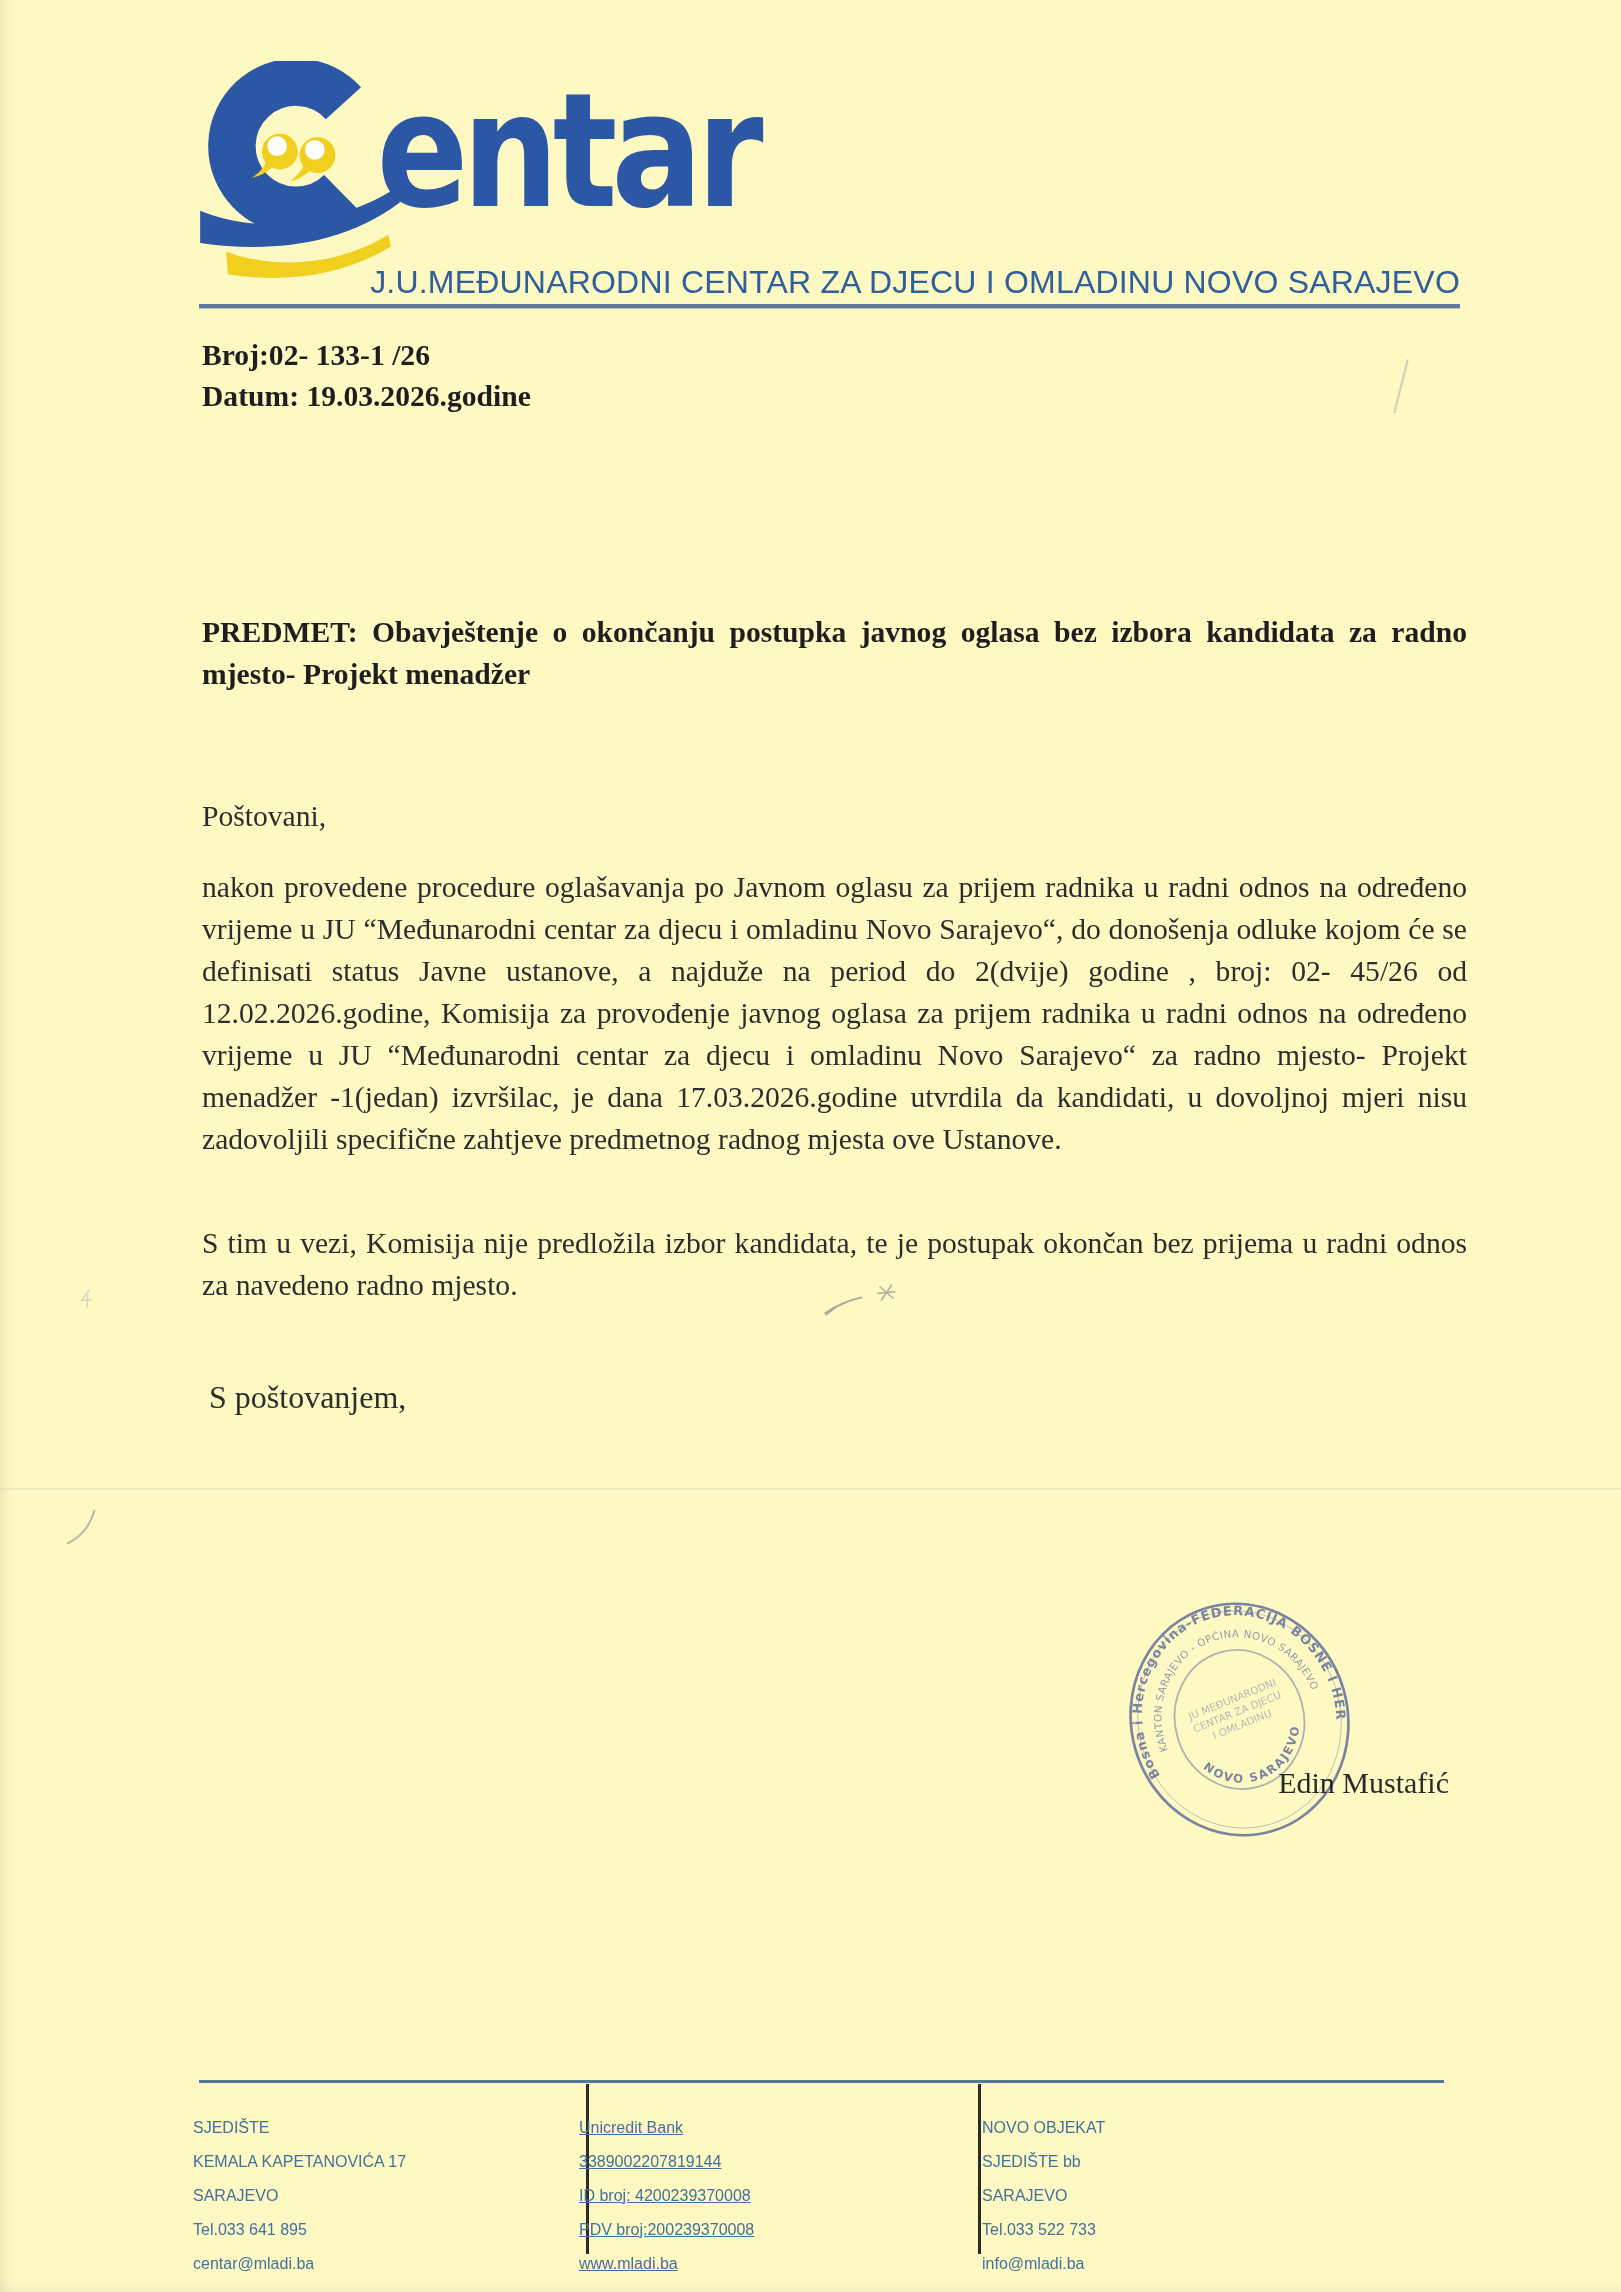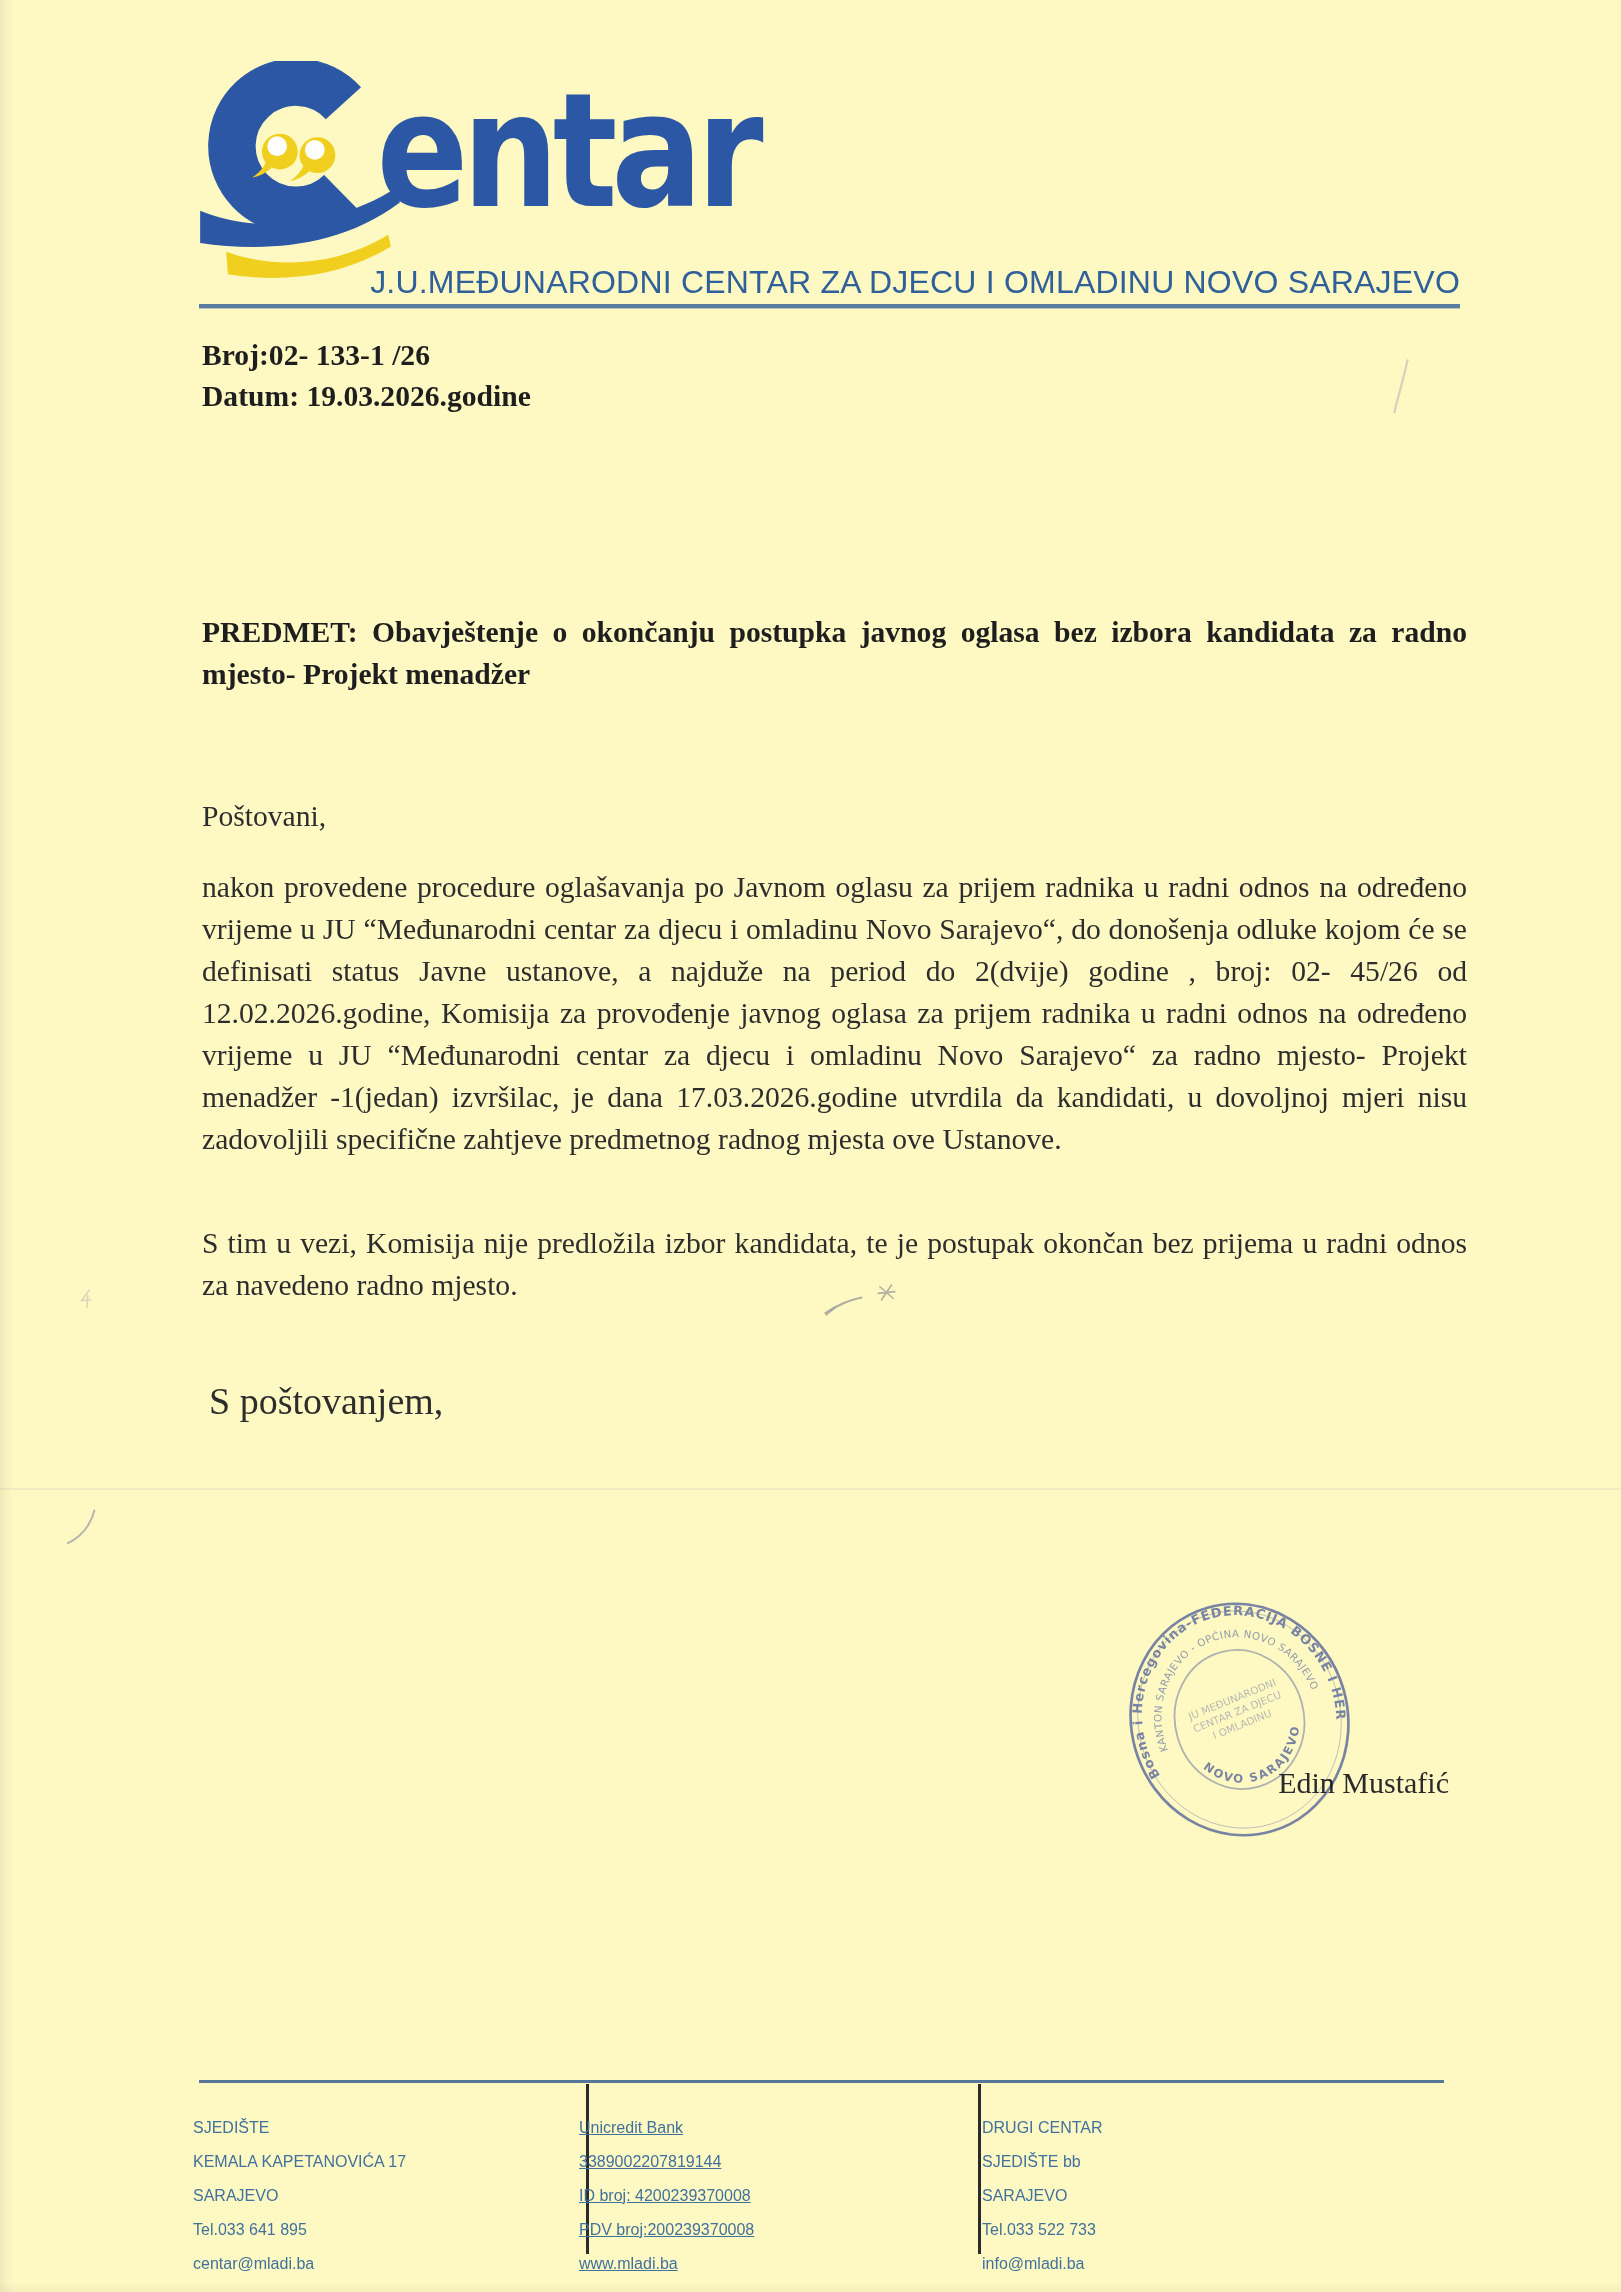--- a/index.html
+++ b/index.html
@@ -25,21 +25,21 @@
   .meta{position:absolute;left:202px;top:335px;font-weight:bold;font-size:29.6px;line-height:41px;color:#1e1e1e;}
 
   
   .subject{position:absolute;left:202px;top:611px;width:1265px;font-weight:bold;font-size:29.6px;
      line-height:42px;color:#1e1e1e;text-align:justify;}
   .salutation{position:absolute;left:202px;top:800px;font-size:29.6px;}
   .para1{position:absolute;left:202px;top:866px;width:1265px;font-size:29.6px;line-height:42px;
      text-align:justify;}
   .para2{position:absolute;left:202px;top:1222px;width:1265px;font-size:29.6px;line-height:42px;
      text-align:justify;}
-  .closing{position:absolute;left:209px;top:1379px;font-size:38px;font-family:Liberation Serif, serif;}
+  .closing{position:absolute;left:209px;top:1379px;font-size:32px;font-family:Liberation Serif, serif;}
   .sig-title{position:absolute;left:448px;top:1691px;font-weight:bold;font-size:29.6px;color:#1e1e1e;
      letter-spacing:0.3px;white-space:nowrap;}
   .sig-name{position:absolute;right:172px;top:1766px;font-size:30px;color:#2a2a2a;white-space:nowrap;}
 
   
   .stamp{position:absolute;left:1123px;top:1596px;width:233px;height:247px;
      mix-blend-mode:multiply;filter:blur(0.4px);opacity:.88;}
 
   
   .foot-rule{position:absolute;left:199px;top:2080px;width:1245px;height:2.7px;background:#567798;}
@@ -132,21 +132,21 @@
     <div>centar@mladi.ba</div>
   </div>
   <div class="f-col f-col-2">
     <div>Unicredit Bank</div>
     <div>3389002207819144</div>
     <div>ID broj: 4200239370008</div>
     <div>PDV broj:200239370008</div>
     <div>www.mladi.ba</div>
   </div>
   <div class="f-col f-col-3">
-    <div>DRUGI CENTAR</div>
+    <div>NOVO OBJEKAT</div>
     <div>SJEDIŠTE bb</div>
     <div>SARAJEVO</div>
     <div>Tel.033 522 733</div>
     <div>info@mladi.ba</div>
   </div>
 
   <svg class="artifact" style="left:1386px;top:356px" width="29" height="64" viewBox="0 0 32 72">
     <path d="M 24,4 C 20,24 13,46 9,64" fill="none" stroke="#bdbdbd" stroke-width="2.5" opacity=".65"></path>
   </svg>
   <svg class="artifact" style="left:64px;top:1508px" width="38" height="41" viewBox="0 0 42 46">

